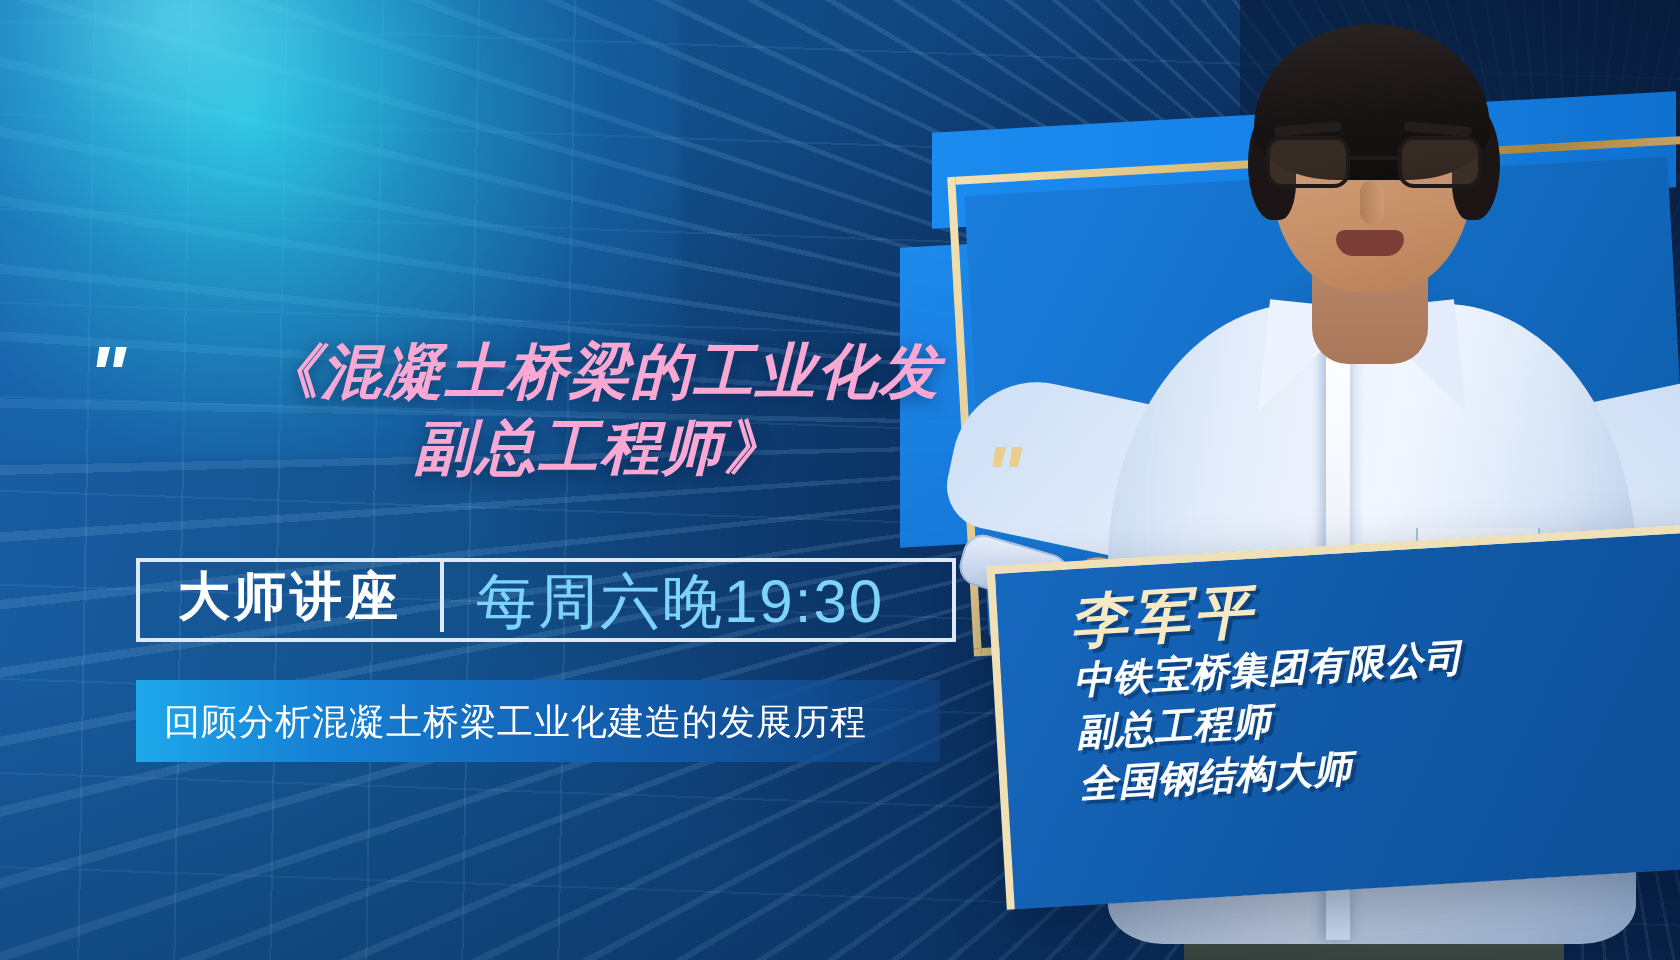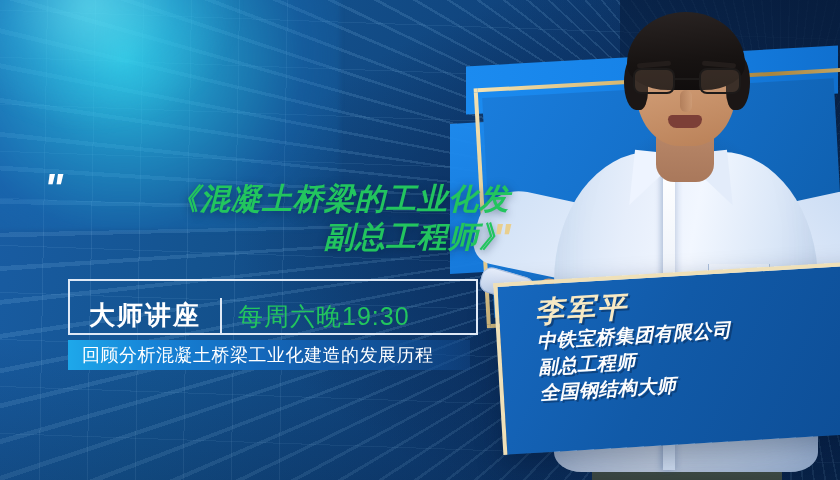--- a/index.html
+++ b/index.html
@@ -183,44 +183,44 @@
     line-height:1.18;white-space:nowrap;
     text-shadow:0 2px 10px rgba(4,24,56,.55), 0 0 2px rgba(253,246,227,.4);
     transform:scaleX(.96);transform-origin:left center;
   }
 
   .quote-block{position:absolute;left:44px;top:168px;width:500px;height:110px;}
   .qmark{position:absolute;font-weight:bold;font-size:40px;font-style:italic;line-height:1;letter-spacing:-2px;}
   .qmark.open{left:0;top:0;color:#ffffff;}
   .qmark.close{left:448px;top:50px;color:#e8cf90;}
   .subtitle{
-    position:absolute;left:46px;top:12px;width:420px;
-    font-size:30px;font-style:italic;font-weight:bold;color:#22c55e;
-    line-height:1.28;text-align:right;letter-spacing:1px;
+    position:absolute;left:46px;top:0;width:420px;
+    font-size:30px;font-style:italic;font-weight:bold;color:#f9a8d4;
+    line-height:1.28;text-align:center;letter-spacing:1px;
     text-shadow:0 2px 8px rgba(4,24,56,.5);
   }
 
   
   .infobox{
-    position:absolute;left:68px;top:279px;width:410px;height:56px;
-    border:2px solid #dfe9f6;display:flex;align-items:flex-end;
+    position:absolute;left:68px;top:279px;width:410px;height:42px;
+    border:2px solid #dfe9f6;display:flex;align-items:flex-start;
   }
   .ib-left{
     flex:0 0 152px;display:flex;align-items:center;justify-content:center;
     border-right:2px solid #dfe9f6;
     font-size:26px;font-weight:bold;color:#ffffff;letter-spacing:2px;
   }
   .ib-right{
     flex:1;display:flex;align-items:center;padding-left:16px;
-    font-size:25px;color:#22c55e;letter-spacing:1px;
+    font-size:30px;color:#7dd3fc;letter-spacing:1px;
   }
 
   
   .caption{
-    position:absolute;left:68px;top:340px;width:402px;height:30px;
+    position:absolute;left:68px;top:340px;width:402px;height:41px;
     background:linear-gradient(90deg,#1ea8ea 0%,#1682d6 22%,#1468bb 48%,#12559f 72%,rgba(16,72,140,.45) 100%);
     display:flex;align-items:center;padding-left:14px;
   }
   .caption span{font-size:18px;color:#ffffff;letter-spacing:.5px;white-space:nowrap;}
 </style>
 </head>
 <body>
 
 <div id="poster">
 

